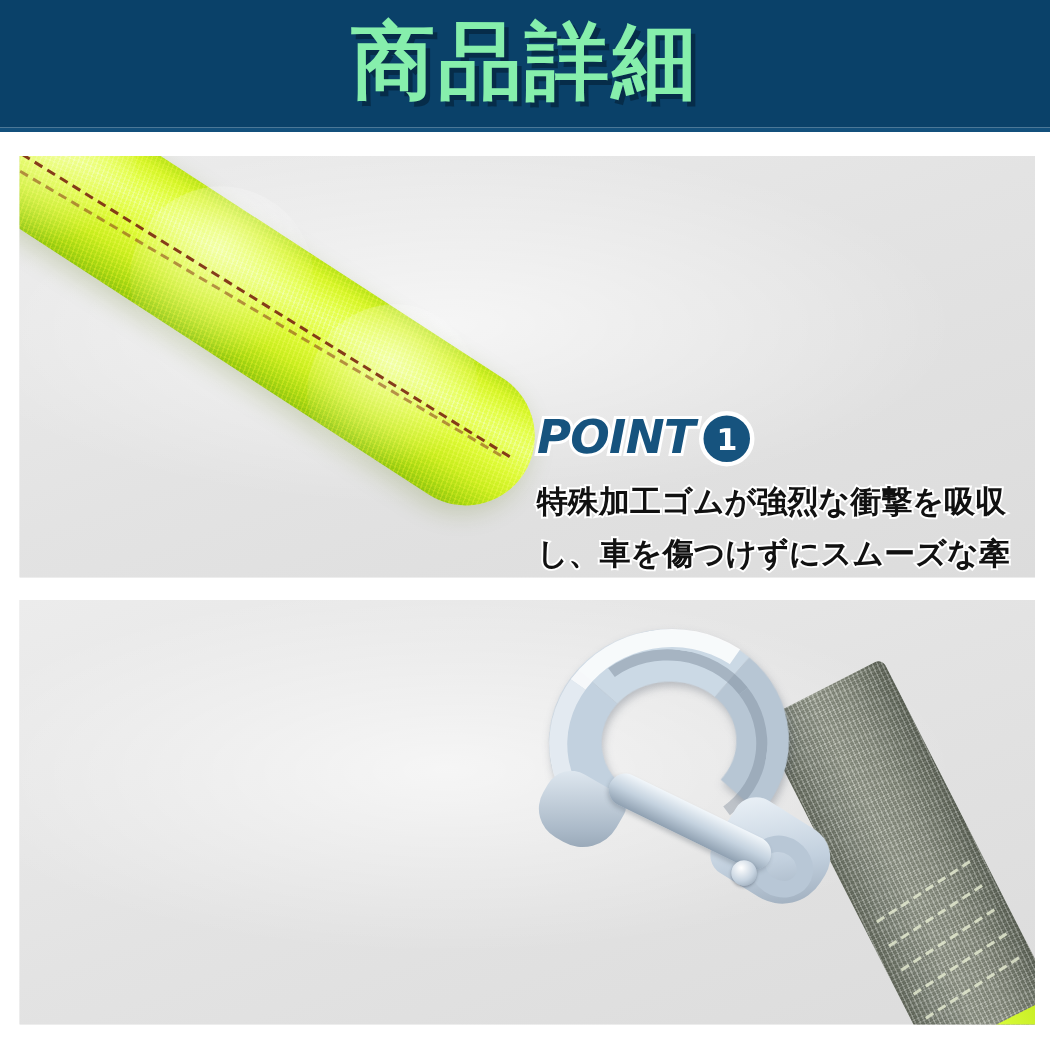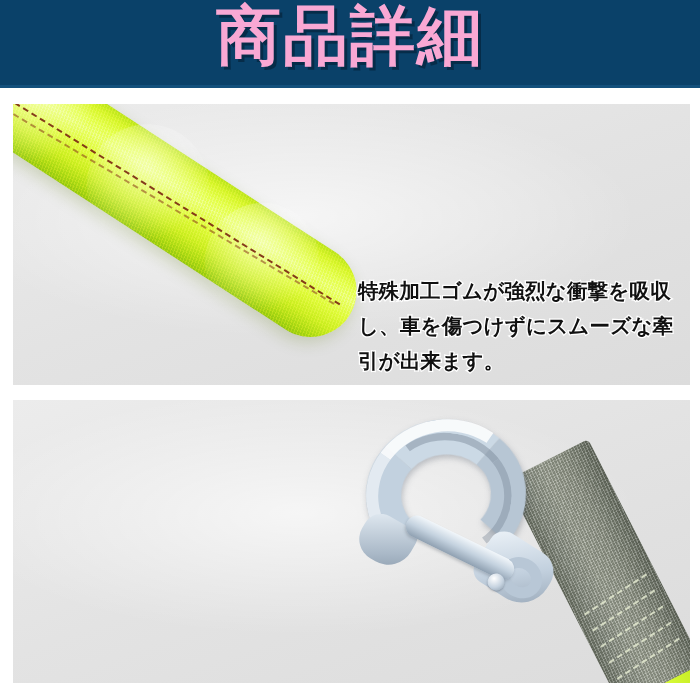--- a/index.html
+++ b/index.html
@@ -26,25 +26,25 @@
     left: 0;
     top: 0;
     width: 700px;
     height: 85px;
     background: #0a4169;
     display: flex;
     align-items: center;
     justify-content: center;
   }
   .header-title {
-    font-family: Liberation Mono, monospace;
-    font-size: 65px;
+    font-family: Liberation Sans, sans-serif;
+    font-size: 56px;
     font-weight: bold;
     letter-spacing: 2px;
-    color: #f9a8d4;
+    color: #86efac;
     text-shadow: 3px 3px 0 rgba(3, 28, 48, 0.55);
     line-height: 1;
     padding-bottom: 3px;
   }
   .header-underline {
     position: absolute;
     left: 0;
     top: 85px;
     width: 700px;
     height: 3px;
@@ -395,20 +395,24 @@
         <div class="sling-weave"></div>
         <div class="sling-bulge bulge-a"></div>
         <div class="sling-bulge bulge-b"></div>
         <div class="sling-bulge bulge-c"></div>
         <div class="sling-stitch"></div>
         <div class="sling-stitch2"></div>
       </div>
     </div>
 
     <div class="point-block point-1">
+      <div class="point-head">
+        <span class="point-word">POINT</span>
+        <span class="point-badge">1</span>
+      </div>
       <div class="point-body">特殊加工ゴムが強烈な衝撃を吸収し、車を傷つけずにスムーズな牽引が出来ます。</div>
     </div>
   </div>
 
   <div class="panel panel-2">
     <div class="panel-sheen"></div>
 
     <div class="hook-wrap">
       <div class="webbing">
         <div class="webbing-weave"></div>

